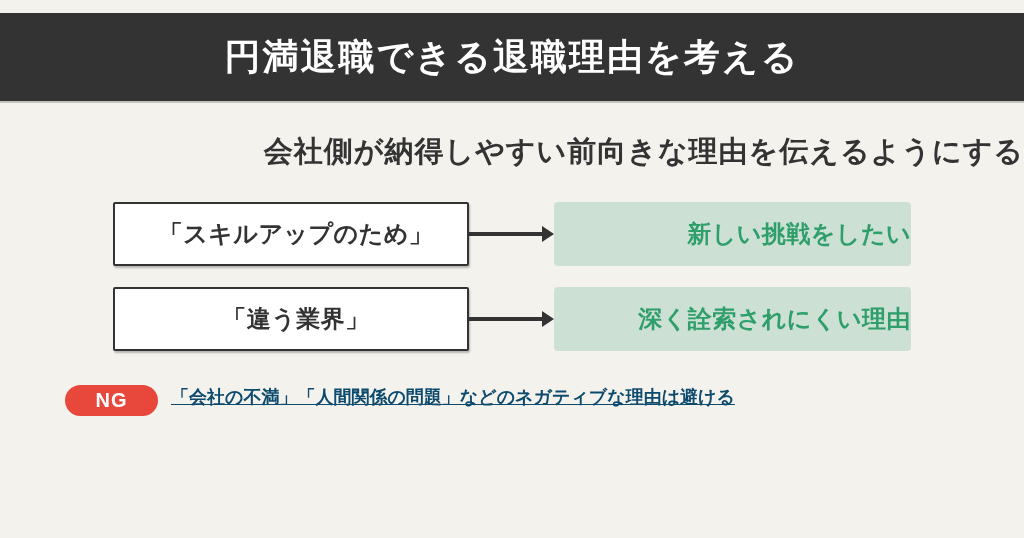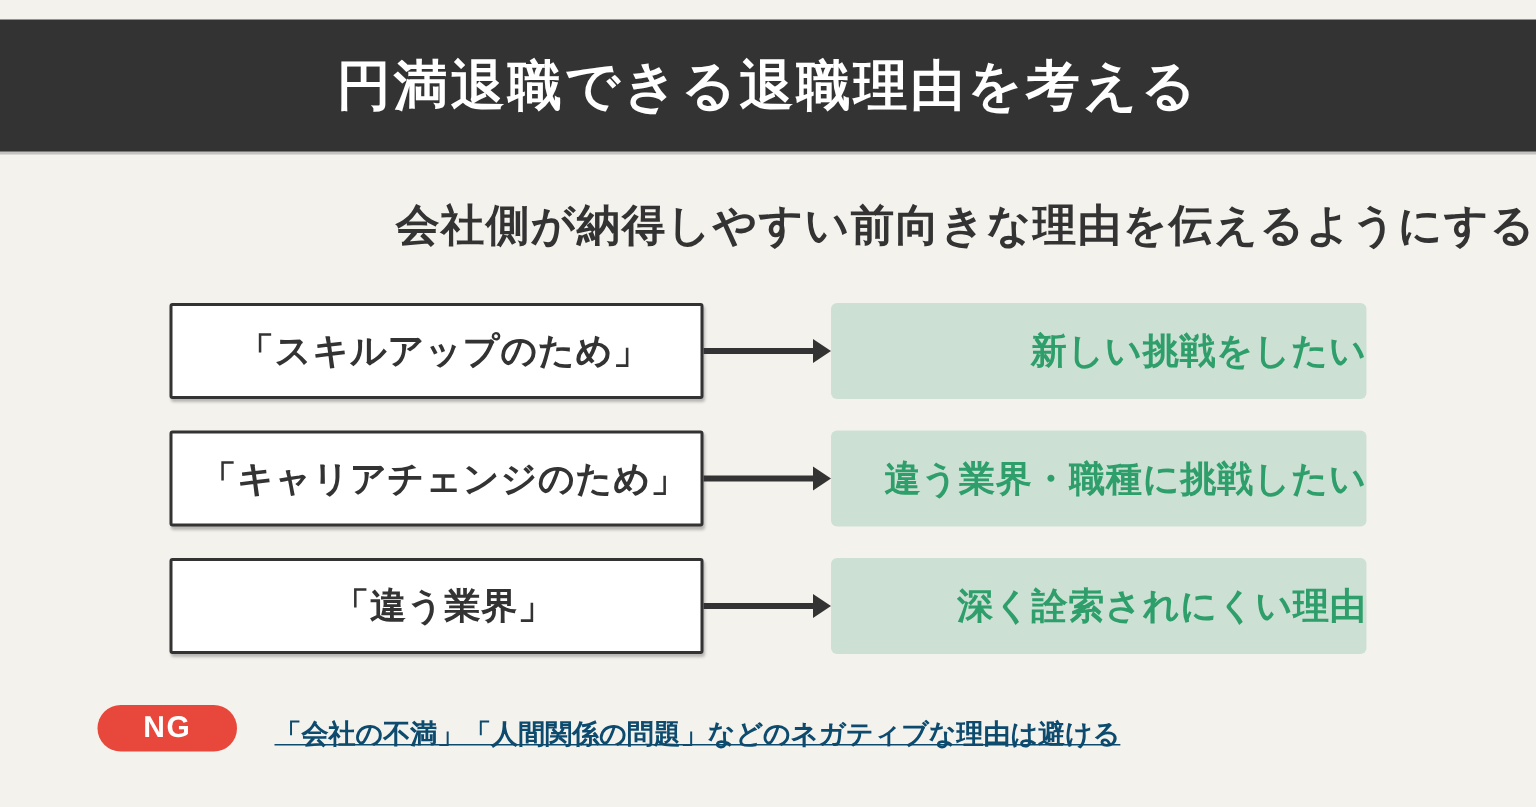--- a/index.html
+++ b/index.html
@@ -102,22 +102,22 @@
     justify-content: flex-end;
     font-size: 24px;
     font-weight: bold;
     color: #2e9e6b;
     letter-spacing: 0.5px;
   }
 
   .ng-row {
     margin: 34px 0 0 65px;
     display: flex;
-    align-items: flex-end;
-    gap: 25px;
+    align-items: flex-start;
+    gap: 13px;
   }
   .ng-badge {
     flex: 0 0 auto;
     width: 93px;
     height: 31px;
     background: #e8483c;
     color: #ffffff;
     border-radius: 17px;
     display: flex;
     align-items: center;
@@ -150,29 +150,20 @@
     <div class="row">
       <div class="reason-box">
         <span>「スキルアップのため」</span>
       </div>
       <div class="arrow"></div>
       <div class="meaning-box">
         <span>新しい挑戦をしたい</span>
       </div>
     </div>
 
-    <div class="row">
-      <div class="reason-box">
-        <span>「キャリアチェンジのため」</span>
-      </div>
-      <div class="arrow"></div>
-      <div class="meaning-box">
-        <span>違う業界・職種に挑戦したい</span>
-      </div>
-    </div>
 
     <div class="row">
       <div class="reason-box">
         <span>「違う業界」</span>
       </div>
       <div class="arrow"></div>
       <div class="meaning-box">
         <span>深く詮索されにくい理由</span>
       </div>
     </div>

